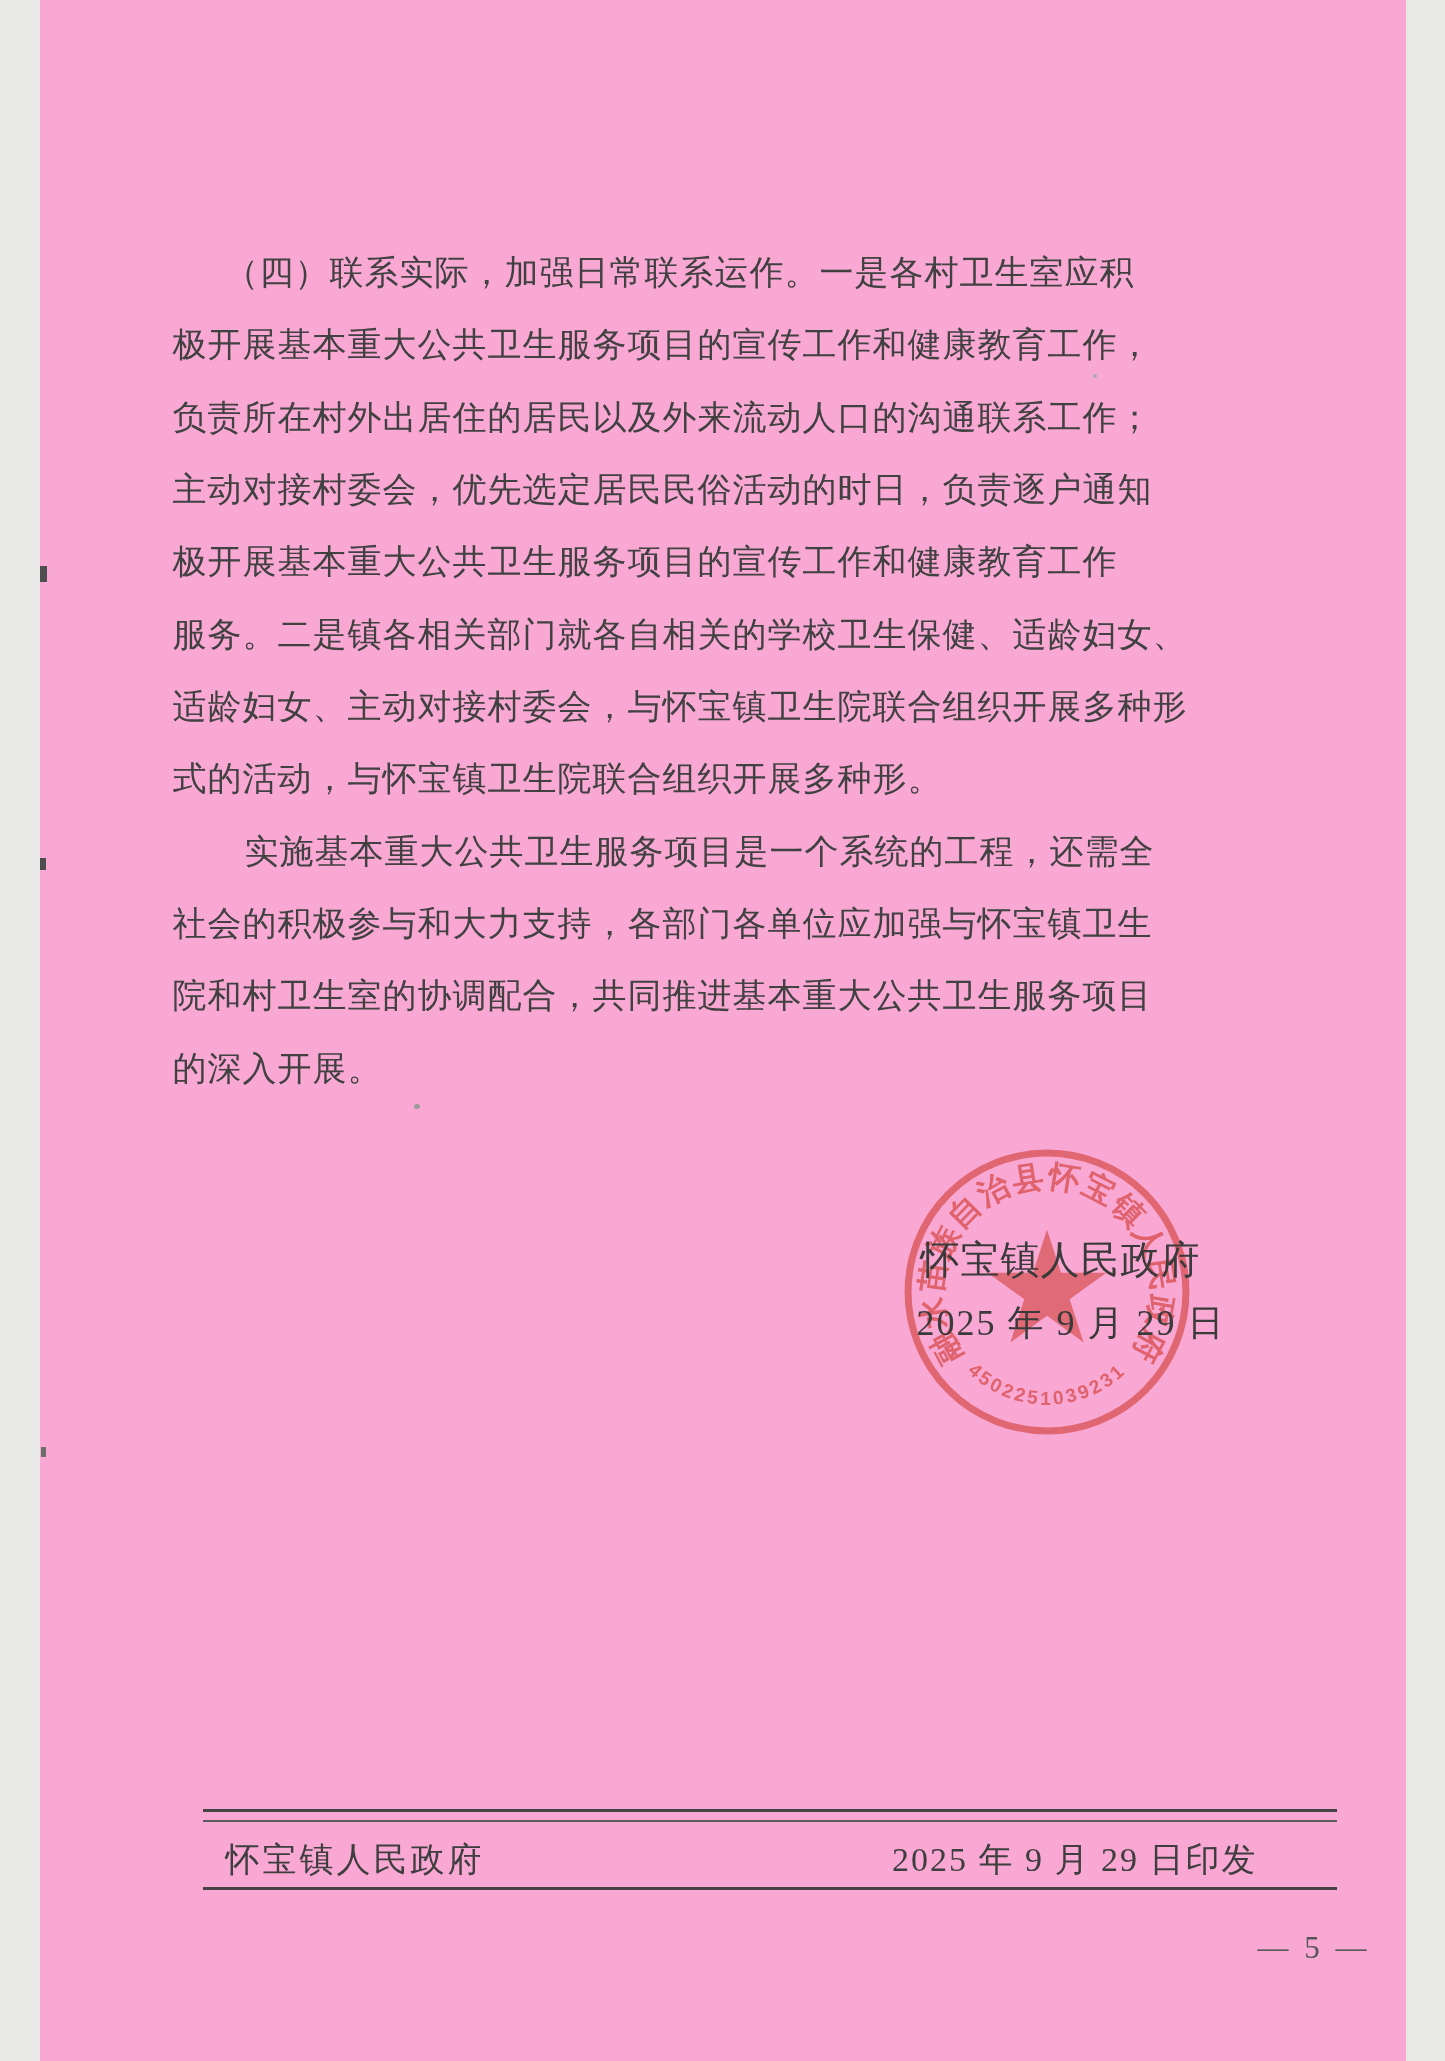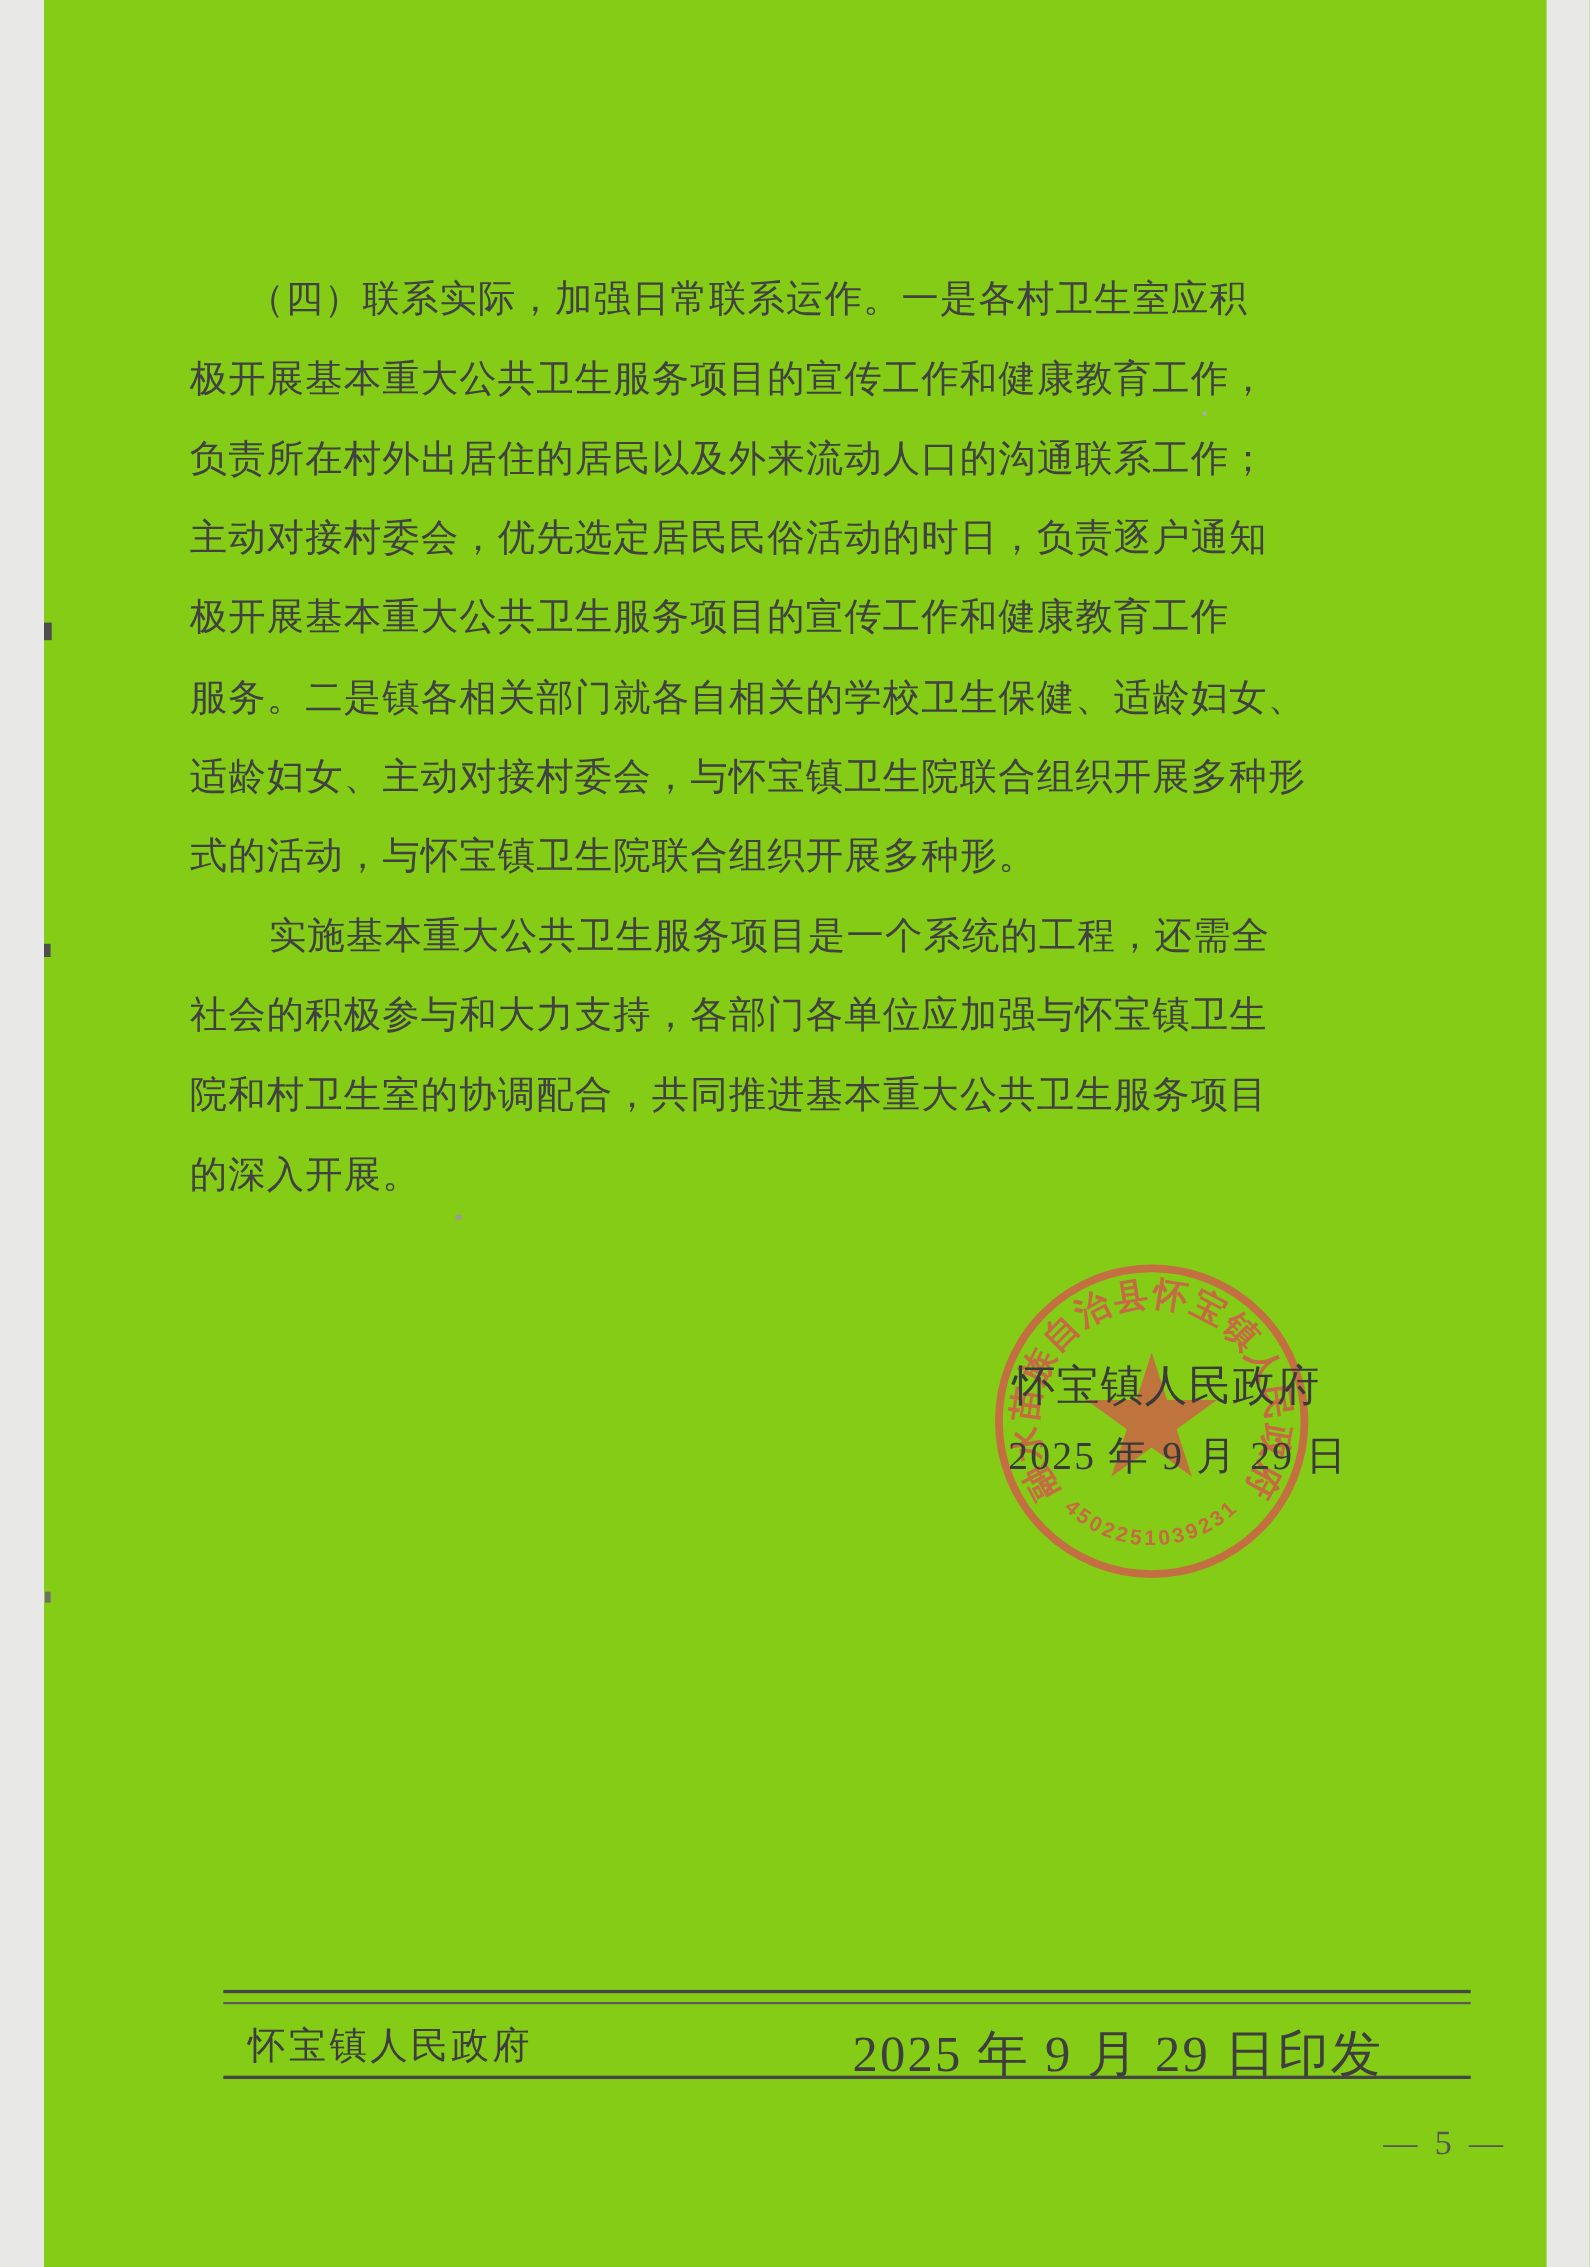--- a/index.html
+++ b/index.html
@@ -1,20 +1,20 @@
 <!DOCTYPE html>
 <html><head>
 <meta charset="utf-8">
 <style>
   html,body { margin:0; padding:0; background:#e8e8e6; }
   .page {
     position:relative;
     width:1366px; height:2061px;
     margin:0 auto;
-    background:#84cc16;
+    background:#f9a8d4;
     overflow:hidden;
     font-family:"Liberation Serif","DejaVu Serif",serif;
     text-align:right;
   }
   
   .bline {
     position:absolute;
     left:133px;
     font-size:34px;
     line-height:40px;
@@ -47,21 +47,21 @@
   .rule { position:absolute; left:163px; width:1134px; background:#454545; }
   .rule-top    { top:1809px; height:3px; }
   .rule-top2   { top:1820px; height:2px; background:#5a5a5a; }
   .rule-bottom { top:1887px; height:3px; }
   .footer-issuer {
     position:absolute; left:186px; top:1837px;
     font-size:34px; color:#3e3e3e; letter-spacing:3px; white-space:nowrap;
   }
   .footer-date {
     position:absolute; right:148px; top:1837px;
-    font-size:46px; color:#3e3e3e; letter-spacing:2px; white-space:nowrap;
+    font-size:34px; color:#3e3e3e; letter-spacing:2px; white-space:nowrap;
   }
   .page-number {
     position:absolute; left:1218px; top:1930px;
     font-size:31px; color:#565656; letter-spacing:4px; white-space:nowrap;
   }
 
   
   .speck { position:absolute; background:#8f8f8f; border-radius:50%; }
   .edge-mark { position:absolute; background:#4e4e4e; }
 </style>

